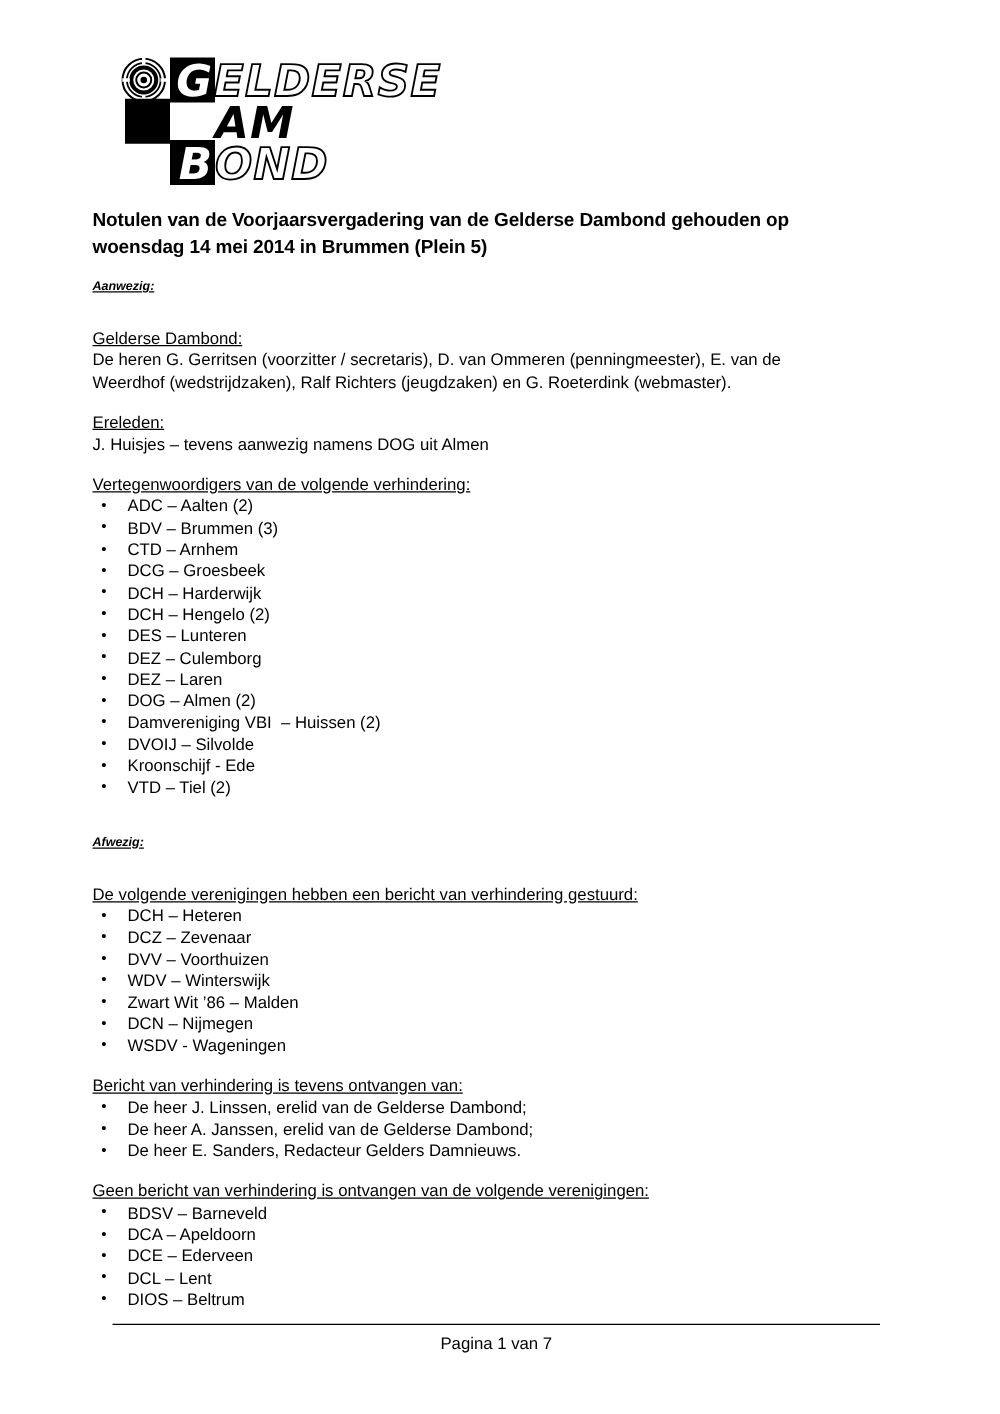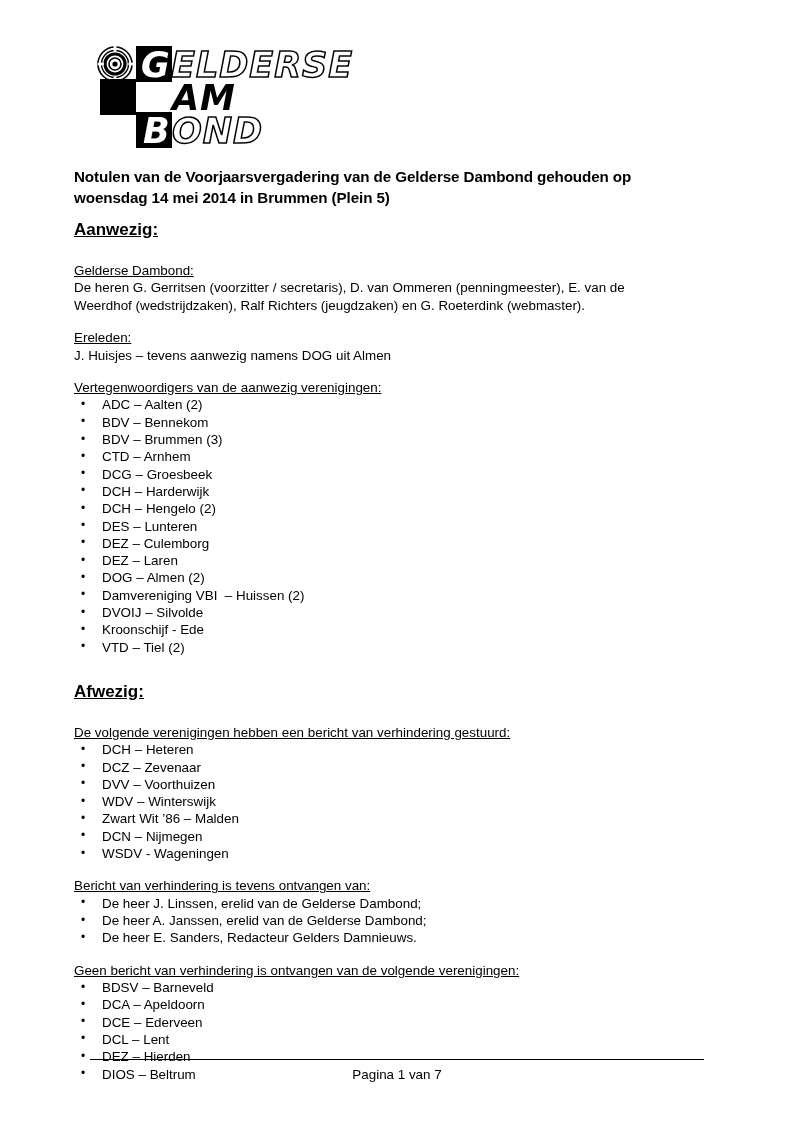--- a/index.html
+++ b/index.html
@@ -42,25 +42,26 @@
 
   h1.doc-title {
     font-size: 15.2px;
     line-height: 21px;
     font-weight: bold;
     margin: 0 0 12px 0;
     letter-spacing: -0.1px;
   }
 
   .sec-head {
-    font-size: 17px;
+    font-size: 10px;
     font-weight: bold;
     text-decoration: underline;
     margin: 0;
     line-height: 20px;
+    font-style: italic;
   }
 
   .u-label {
     font-size: 13.4px;
     line-height: 17.4px;
     text-decoration: underline;
     margin: 0;
   }
 
   p.body-line {
@@ -161,24 +162,23 @@
     <p class="body-line">De heren G. Gerritsen (voorzitter / secretaris), D. van Ommeren (penningmeester), E. van de</p>
     <p class="body-line">Weerdhof (wedstrijdzaken), Ralf Richters (jeugdzaken) en G. Roeterdink (webmaster).</p>
 
     <div class="gap-md"></div>
 
     <div class="u-label">Ereleden:</div>
     <p class="body-line">J. Huisjes – tevens aanwezig namens DOG uit Almen</p>
 
     <div class="gap-md"></div>
 
-    <div class="u-label">Vertegenwoordigers van de aanwezig verenigingen:</div>
+    <div class="u-label">Vertegenwoordigers van de volgende verhindering:</div>
     <ul class="bullets">
       <li>ADC – Aalten (2)</li>
-      <li>BDV – Bennekom</li>
       <li>BDV – Brummen (3)</li>
       <li>CTD – Arnhem</li>
       <li>DCG – Groesbeek</li>
       <li>DCH – Harderwijk</li>
       <li>DCH – Hengelo (2)</li>
       <li>DES – Lunteren</li>
       <li>DEZ – Culemborg</li>
       <li>DEZ – Laren</li>
       <li>DOG – Almen (2)</li>
       <li>Damvereniging VBI  – Huissen (2)</li>
@@ -214,21 +214,20 @@
     </ul>
 
     <div class="gap-md"></div>
 
     <div class="u-label">Geen bericht van verhindering is ontvangen van de volgende verenigingen:</div>
     <ul class="bullets">
       <li>BDSV – Barneveld</li>
       <li>DCA – Apeldoorn</li>
       <li>DCE – Ederveen</li>
       <li>DCL – Lent</li>
-      <li>DEZ – Hierden</li>
       <li>DIOS – Beltrum</li>
     </ul>
 
   </div>
 
   <div class="footer">
     <div class="footer-rule"></div>
     <div class="footer-text">Pagina 1 van 7</div>
   </div>
 

